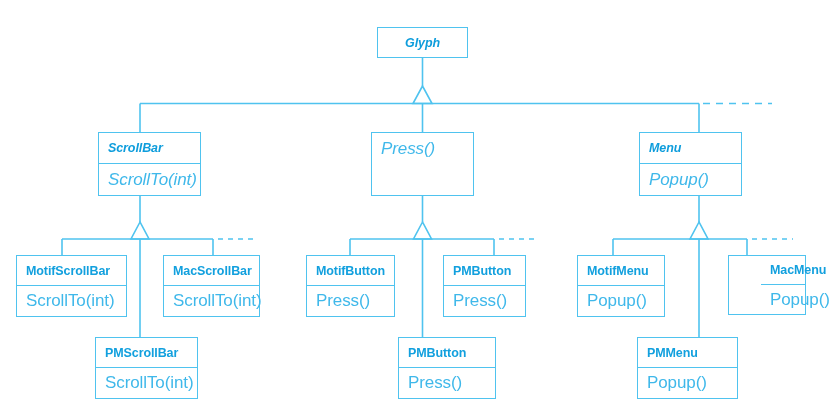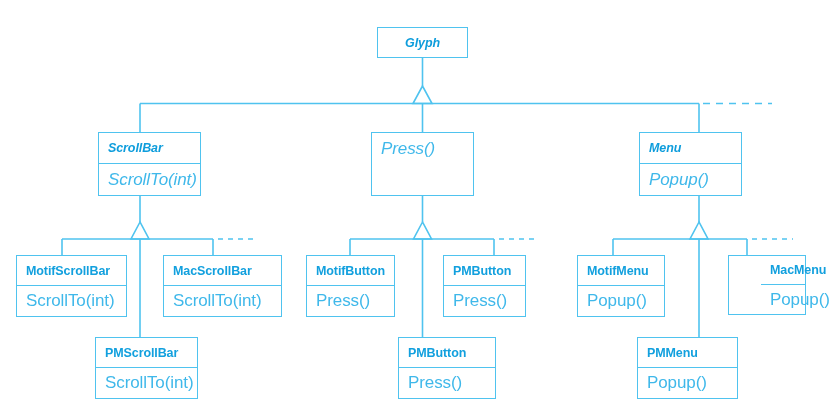--- a/index.html
+++ b/index.html
@@ -130,21 +130,21 @@
   <div class="uml-box abstract" style="left:639px; top:132px; width:103px; height:64px;">
     <div class="uml-name">Menu</div>
     <div class="uml-ops">Popup()</div>
   </div>
 
   <div class="uml-box" style="left:16px; top:255px; width:111px; height:62px;">
     <div class="uml-name">MotifScrollBar</div>
     <div class="uml-ops">ScrollTo(int)</div>
   </div>
 
-  <div class="uml-box" style="left:163px; top:255px; width:119px; height:62px;">
+  <div class="uml-box" style="left:163px; top:255px; width:97px; height:62px;">
     <div class="uml-name">MacScrollBar</div>
     <div class="uml-ops">ScrollTo(int)</div>
   </div>
 
   <div class="uml-box" style="left:95px; top:337px; width:103px; height:62px;">
     <div class="uml-name">PMScrollBar</div>
     <div class="uml-ops">ScrollTo(int)</div>
   </div>
 
   <div class="uml-box" style="left:306px; top:255px; width:89px; height:62px;">

